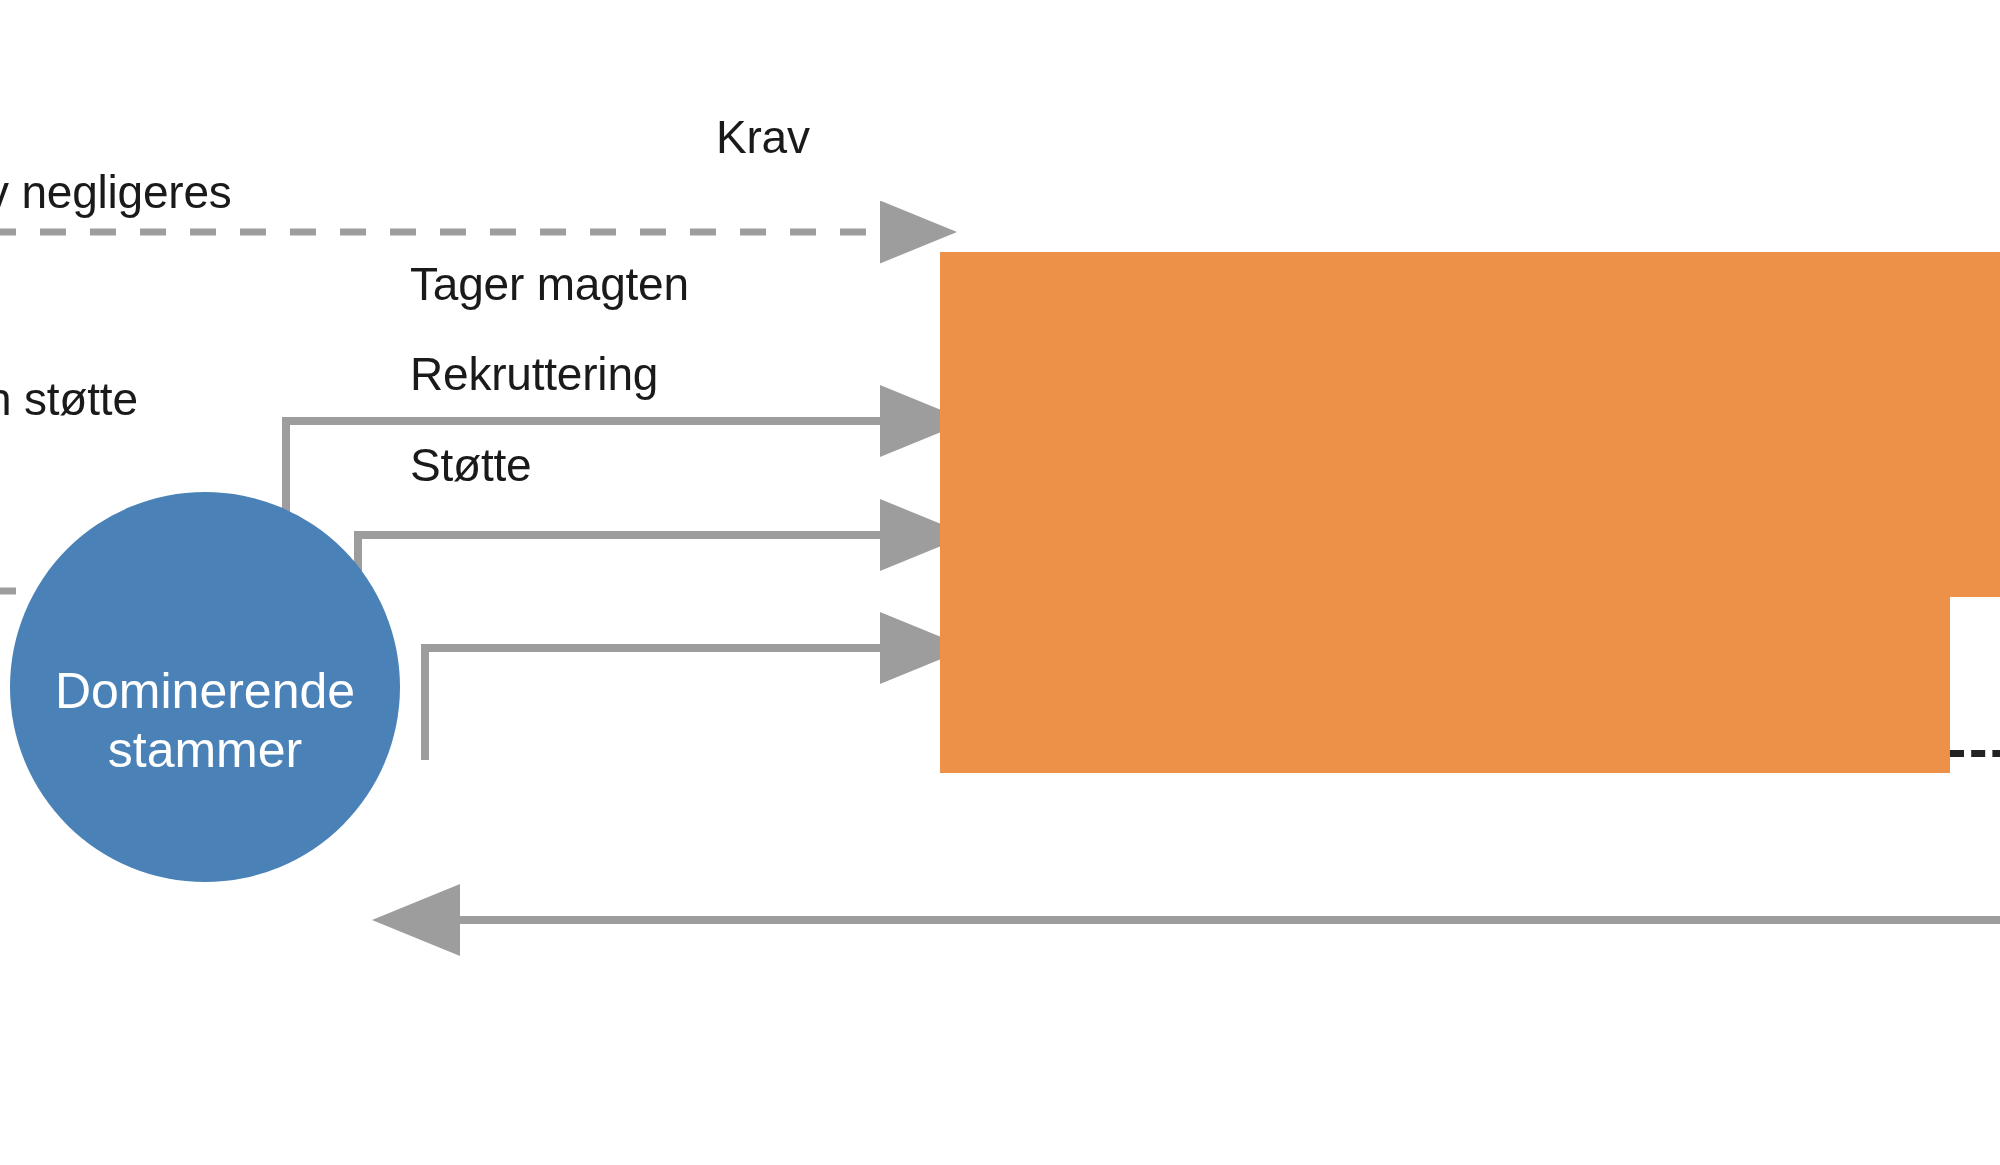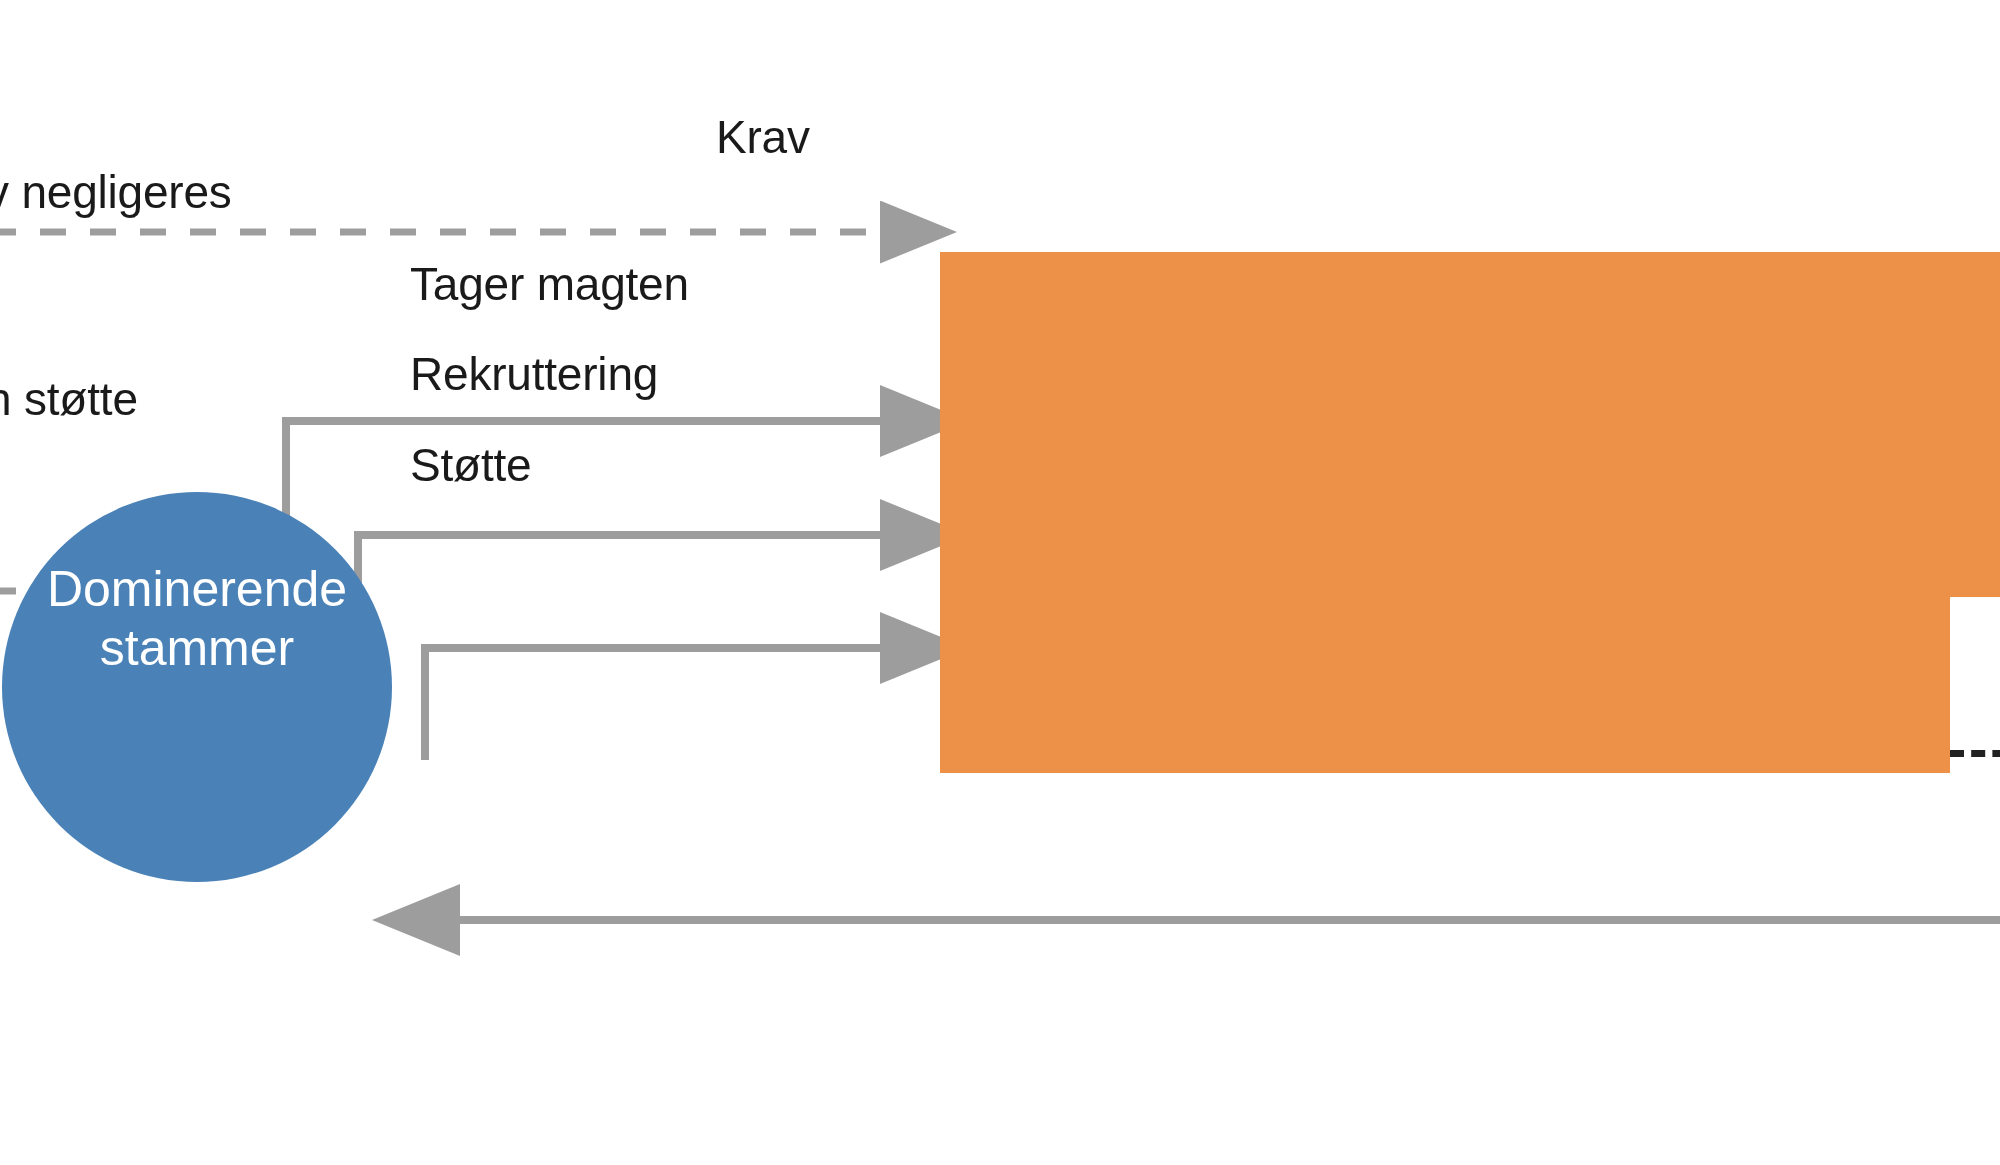--- a/index.html
+++ b/index.html
@@ -61,28 +61,28 @@
   .inner-text {
     position: absolute;
     color: #1a1a1a;
     font-size: 52px;
     white-space: nowrap;
     font-family: "Liberation Sans", sans-serif;
   }
   
   .blue-circle {
     position: absolute;
-    left: 2px;
+    left: 10px;
     top: 492px;
     width: 390px;
     height: 390px;
     border-radius: 50%;
     background: #4A82B8;
     display: flex;
-    align-items: flex-start;
+    align-items: center;
     justify-content: center;
     text-align: center;
   }
   .blue-circle .circle-text {
     color: #ffffff;
     font-size: 50px;
     line-height: 1.18;
     font-family: "Liberation Sans", sans-serif;
     padding-top: 68px;
     white-space: pre-line;

